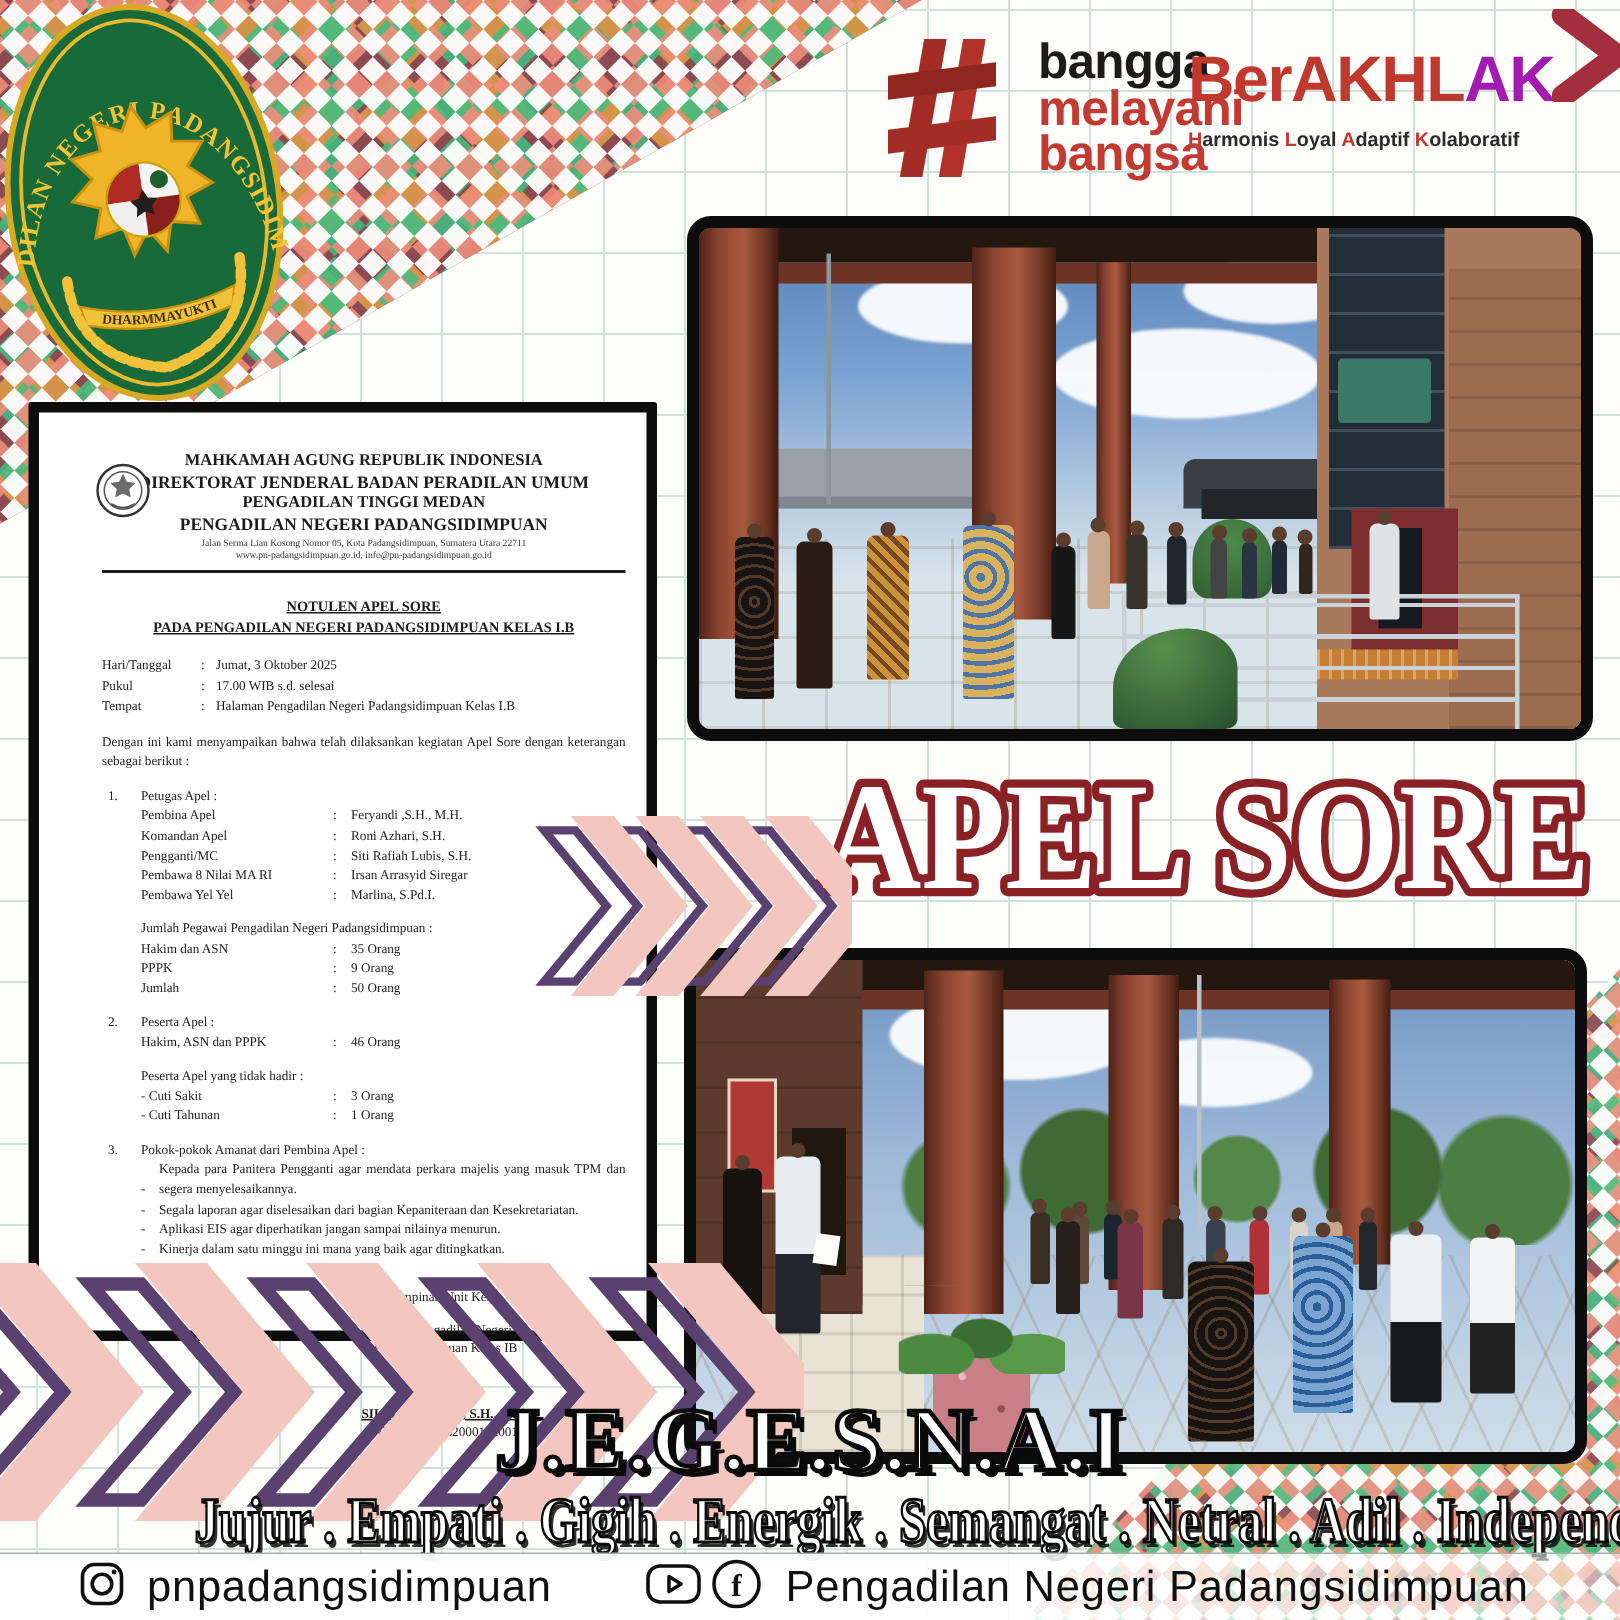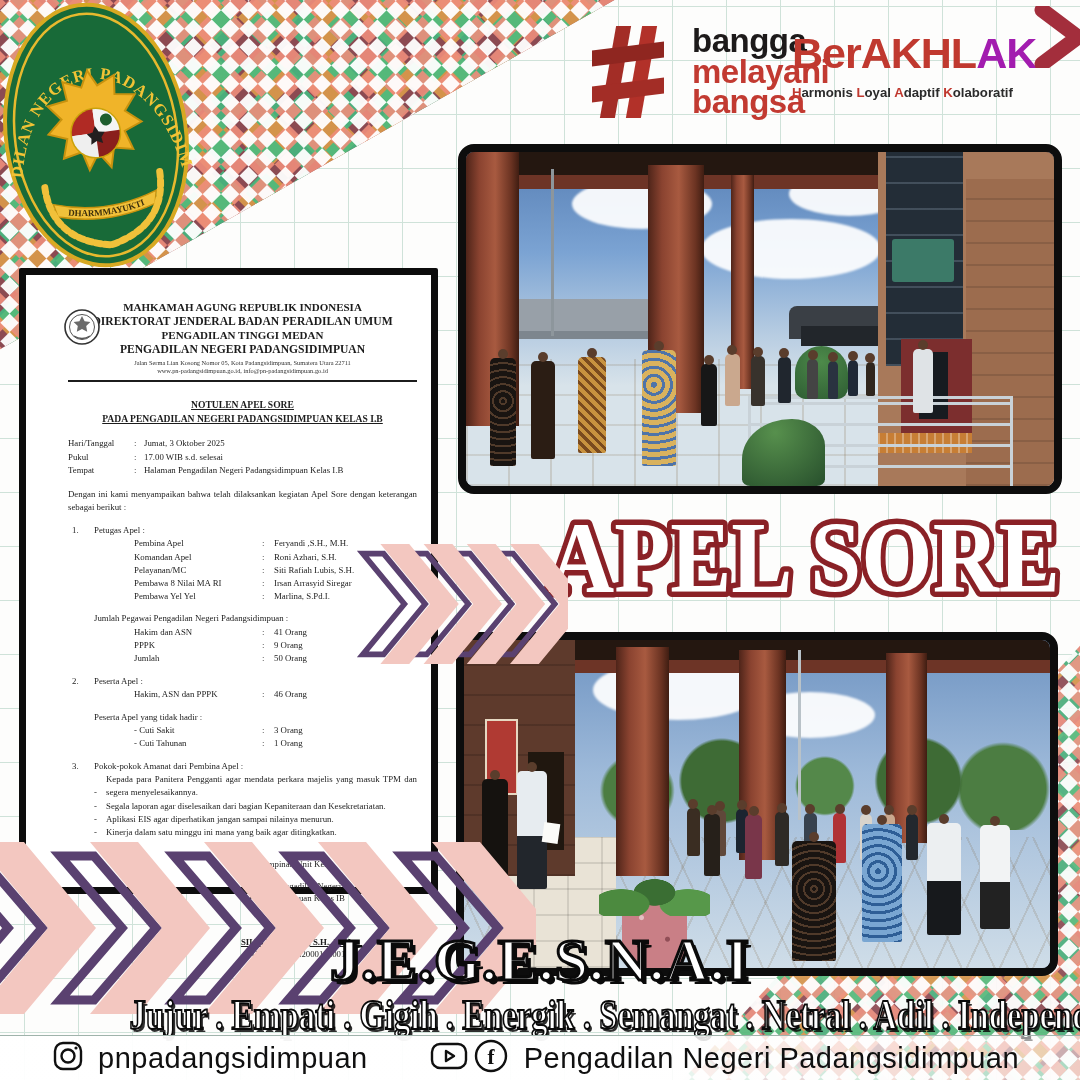--- a/index.html
+++ b/index.html
@@ -82,21 +82,21 @@
   .doctitle{text-align:center;font-weight:bold;font-size:9.6px;line-height:1.4;margin-top:16px;text-decoration:underline;}
   .meta{margin-top:12px;font-size:8.8px;line-height:1.5;}
   .mrow{display:flex;}
   .mrow .ml{width:66px;flex:none;}
   .mrow .mc{width:10px;flex:none;}
   .intro{font-size:8.8px;text-align:justify;margin-top:11px;line-height:1.5;}
   .sect{display:flex;margin-top:10px;font-size:8.8px;line-height:1.5;}
   .sect .num{width:22px;flex:none;padding-left:4px;}
   .sect .bd{flex:1;}
   .krow{display:flex;}
-  .krow .kl{width:128px;flex:none;margin-left:40px;}
+  .krow .kl{width:128px;flex:none;}
   .krow .kc{width:12px;flex:none;}
   .subhead{margin-top:9px;}
   .amanat{margin:0;padding:0;list-style:none;}
   .amanat li{display:flex;text-align:justify;align-items:flex-end;}
   .amanat li::before{content:"-";width:12px;flex:none;}
   .sig{width:180px;margin:20px 30px 0 auto;text-align:center;font-size:8.8px;line-height:1.35;}
   .sig .gap{height:10px;}
   .sig .name{font-weight:bold;text-decoration:underline;}
   
   .jegesnai{position:absolute;left:0;right:0;top:926px;z-index:6;text-align:center;
@@ -372,41 +372,41 @@
               <span class="kl">Pembina Apel</span>
               <span class="kc">:</span>
               <span class="val">Feryandi ,S.H., M.H.</span>
             </div>
             <div class="krow">
               <span class="kl">Komandan Apel</span>
               <span class="kc">:</span>
               <span class="val">Roni Azhari, S.H.</span>
             </div>
             <div class="krow">
-              <span class="kl">Pelayanan/MC</span>
+              <span class="kl">Pengganti/MC</span>
               <span class="kc">:</span>
               <span class="val">Siti Rafiah Lubis, S.H.</span>
             </div>
             <div class="krow">
               <span class="kl">Pembawa 8 Nilai MA RI</span>
               <span class="kc">:</span>
               <span class="val">Irsan Arrasyid Siregar</span>
             </div>
             <div class="krow">
               <span class="kl">Pembawa Yel Yel</span>
               <span class="kc">:</span>
               <span class="val">Marlina, S.Pd.I.</span>
             </div>
           </div>
         <div class="subhead">Jumlah Pegawai Pengadilan Negeri Padangsidimpuan :</div>
         <div id="jumlah-rows">
             <div class="krow">
               <span class="kl">Hakim dan ASN</span>
               <span class="kc">:</span>
-              <span class="val">41 Orang</span>
+              <span class="val">35 Orang</span>
             </div>
             <div class="krow">
               <span class="kl">PPPK</span>
               <span class="kc">:</span>
               <span class="val">  9 Orang</span>
             </div>
             <div class="krow">
               <span class="kl">Jumlah</span>
               <span class="kc">:</span>
               <span class="val">50 Orang</span>

